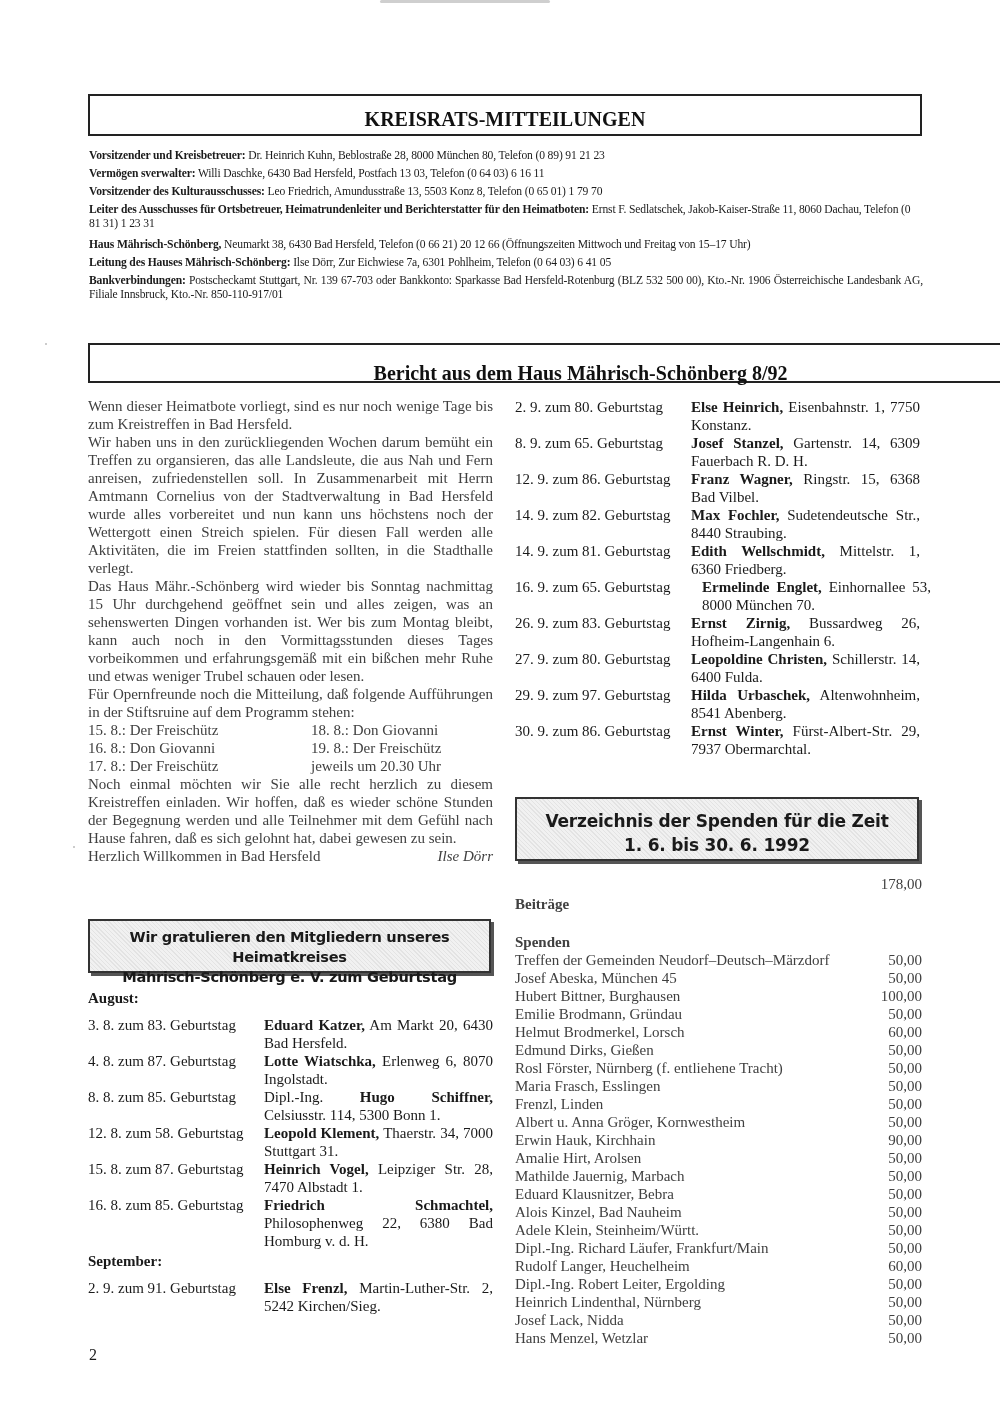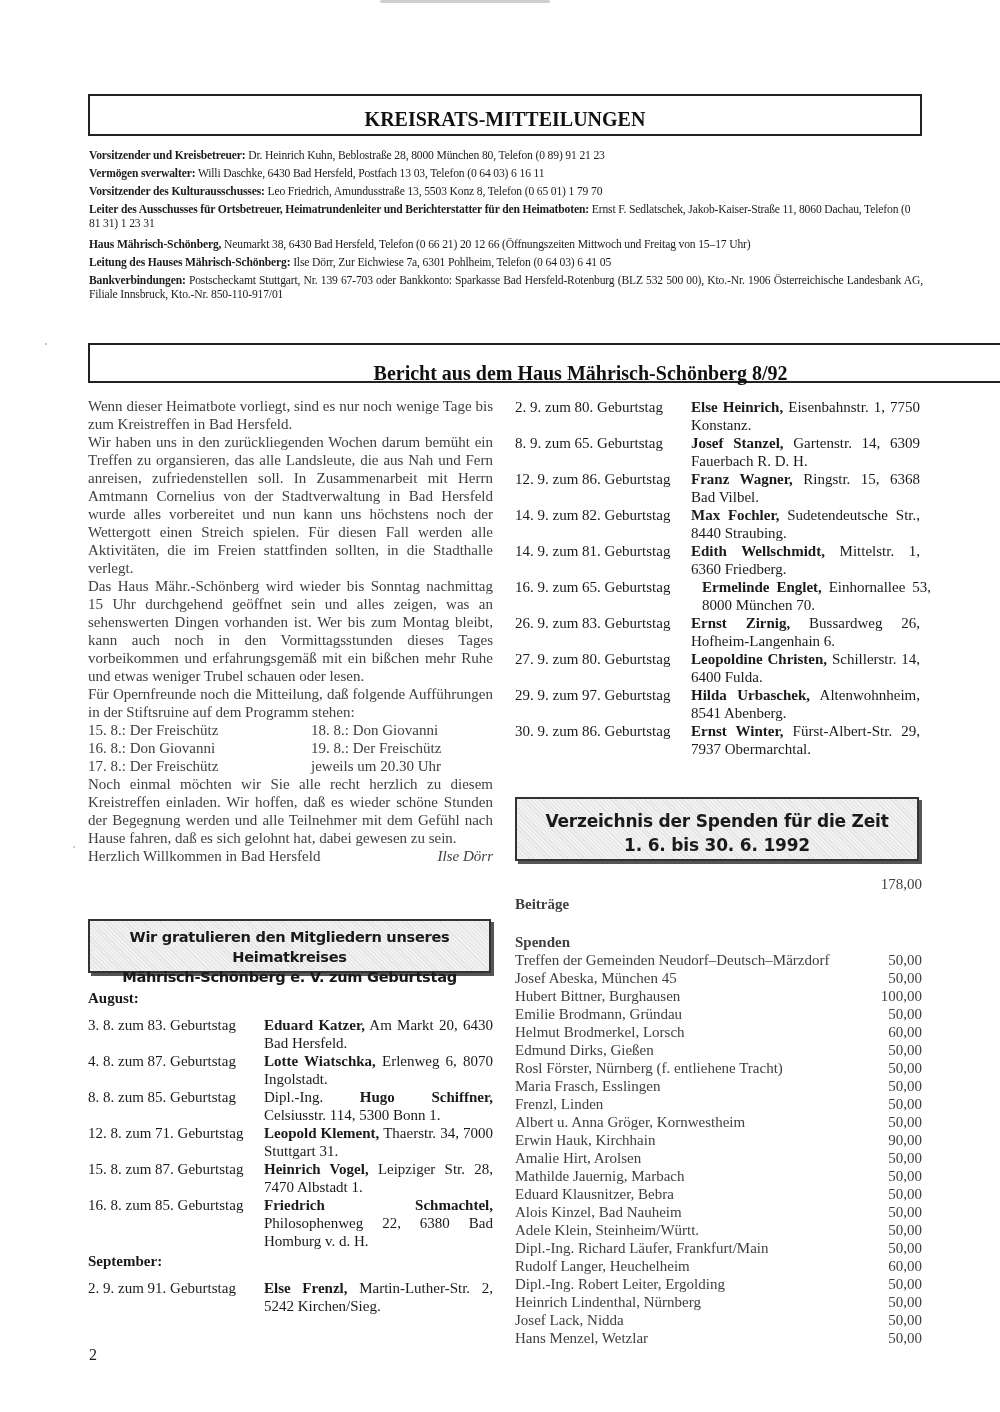--- a/index.html
+++ b/index.html
@@ -261,21 +261,21 @@
 </div>
 <div class="bday" style="left:88px; top:1052px;">
   <span class="date">4. 8. zum 87. Geburtstag</span>
   <span class="addr"><span></span><b>Lotte Wiatschka,</b><span> Erlenweg 6, 8070 Ingolstadt.</span></span>
 </div>
 <div class="bday" style="left:88px; top:1088px;">
   <span class="date">8. 8. zum 85. Geburtstag</span>
   <span class="addr"><span>Dipl.-Ing. </span><b>Hugo Schiffner,</b><span> Celsiusstr. 114, 5300 Bonn 1.</span></span>
 </div>
 <div class="bday" style="left:88px; top:1124px;">
-  <span class="date">12. 8. zum 71. Geburtstag</span>
+  <span class="date">12. 8. zum 58. Geburtstag</span>
   <span class="addr"><span></span><b>Leopold Klement,</b><span> Thaerstr. 34, 7000 Stuttgart 31.</span></span>
 </div>
 <div class="bday" style="left:88px; top:1160px;">
   <span class="date">15. 8. zum 87. Geburtstag</span>
   <span class="addr"><span></span><b>Heinrich Vogel,</b><span> Leipziger Str. 28, 7470 Albstadt 1.</span></span>
 </div>
 <div class="bday" style="left:88px; top:1196px;">
   <span class="date">16. 8. zum 85. Geburtstag</span>
   <span class="addr"><span></span><b>Friedrich Schmachtel,</b><span> Philosophenweg 22, 6380 Bad Homburg v. d. H.</span></span>
 </div>

